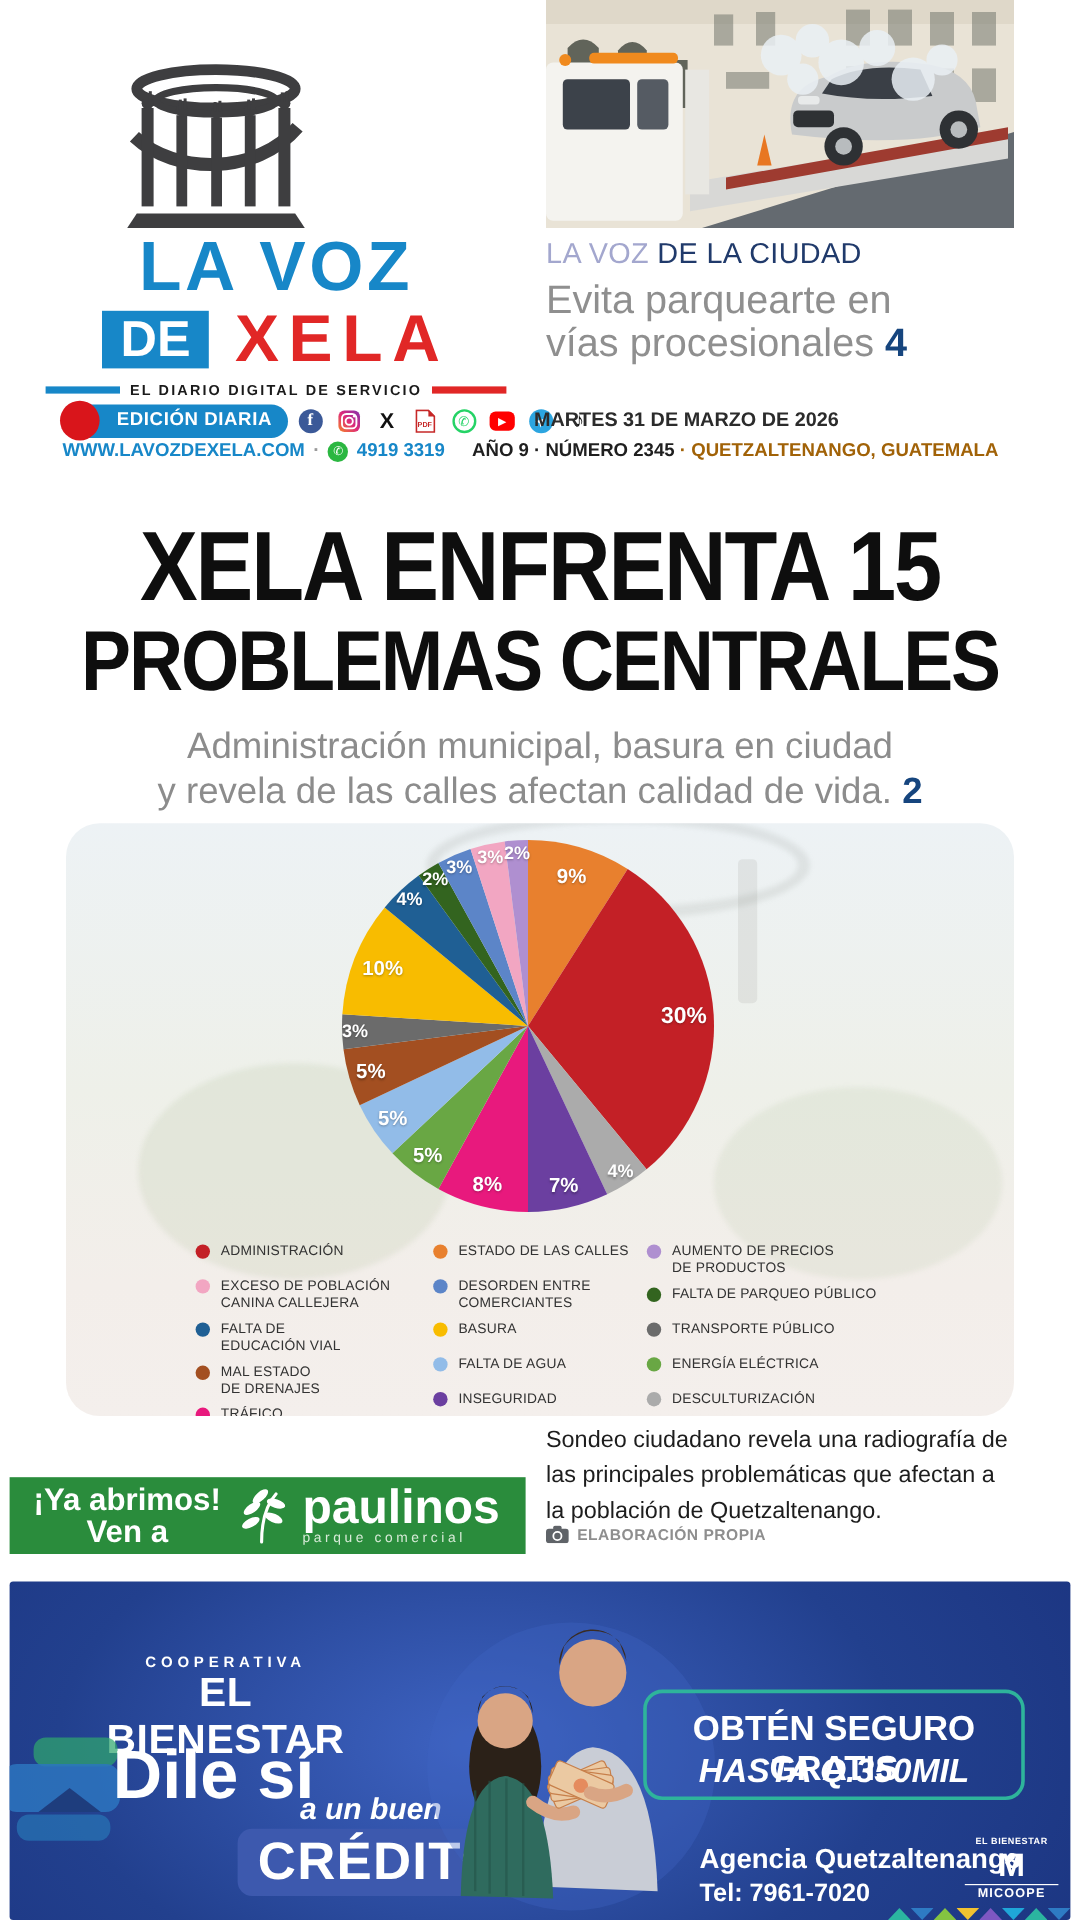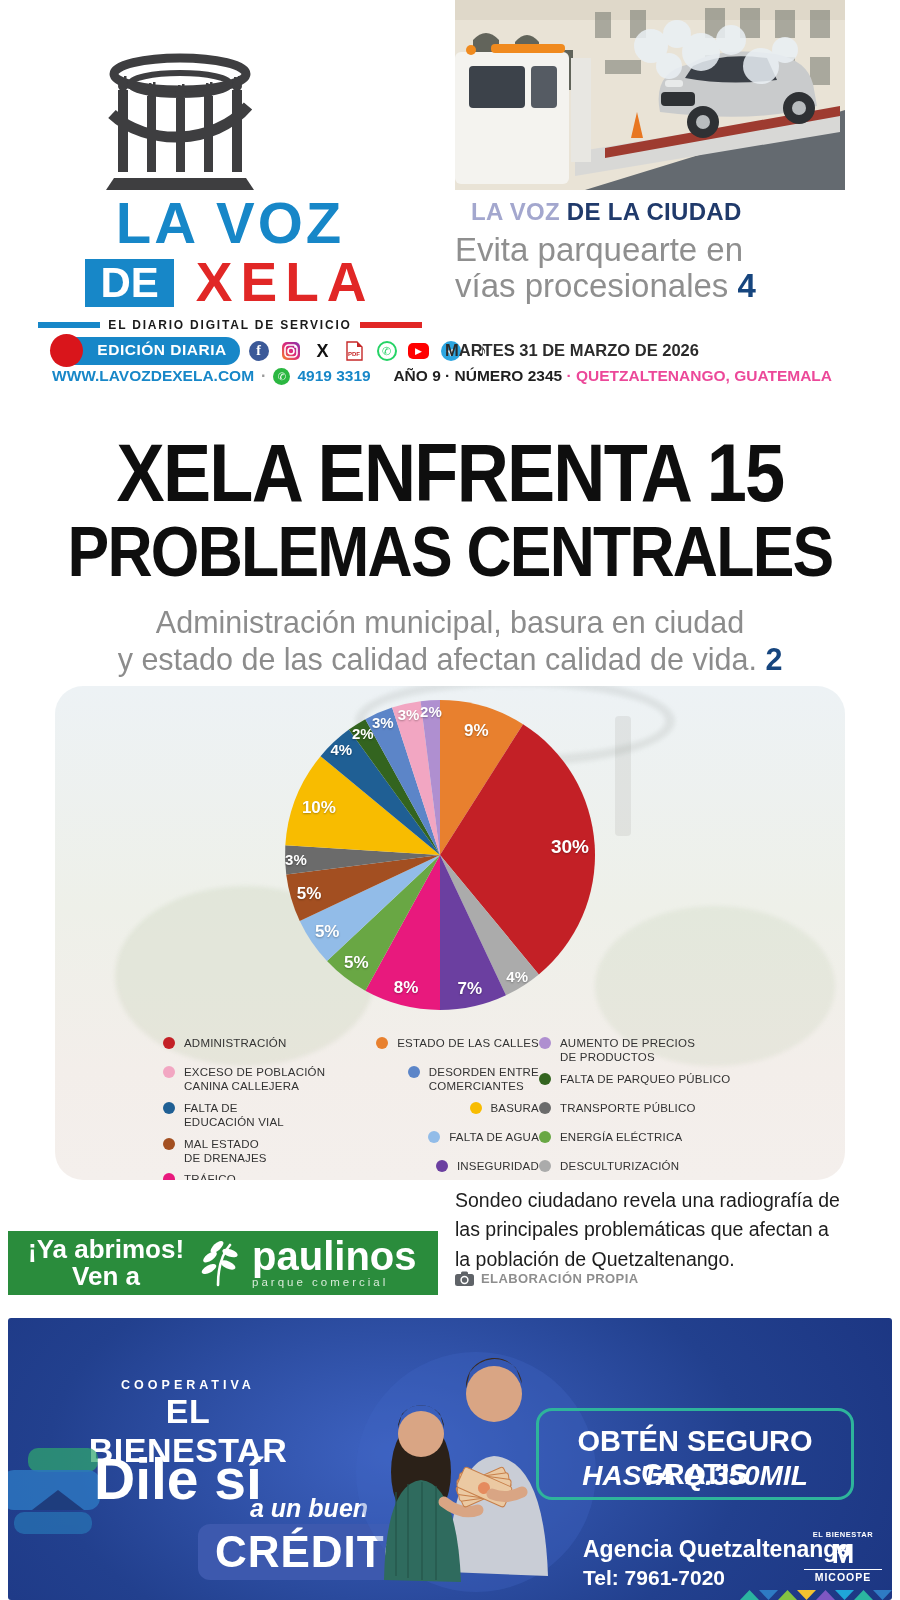--- a/index.html
+++ b/index.html
@@ -12,21 +12,21 @@
   .brand-l1{font-size:58px;font-weight:bold;color:#1787C8;letter-spacing:3px;line-height:1;}
   .brand-l2{margin-top:3px;display:flex;justify-content:center;align-items:center;gap:22px;}
   .de-box{background:#1787C8;color:#fff;font-size:42px;font-weight:bold;padding:3px 15px;line-height:1;}
   .xela{color:#E12726;font-size:55px;font-weight:bold;letter-spacing:8px;line-height:1;}
   .tagline-row{margin-top:8px;display:flex;justify-content:center;align-items:center;gap:8px;}
   .tag-bar{width:62px;height:6px;}
   .tag-text{font-size:12px;font-weight:bold;color:#1A1A1A;letter-spacing:1.8px;}
 
   
   .photo{left:455px;top:0;width:390px;height:190px;overflow:hidden;background:#E9E3D6;}
-  .kicker{left:455px;top:198px;font-size:24px;font-weight:bold;letter-spacing:.3px;margin-left:16px;}
+  .kicker{left:455px;top:198px;font-size:24px;font-weight:normal;letter-spacing:.3px;}
   .kicker .k1{color:#A3A7CE;} .kicker .k2{color:#203A6B;}
   .story-h{left:455px;top:232px;width:392px;font-size:33px;line-height:1.1;color:#8F8F8F;}
   .pageref{color:#16457E;font-weight:bold;}
 
   
   .pill{left:52px;top:337px;width:188px;height:28px;background:#1787C8;border-radius:15px;}
   .pill-dot{position:absolute;left:-2px;top:-3px;width:33px;height:33px;background:#D9151B;border-radius:50%;}
   .pill-label{position:absolute;left:40px;top:4px;width:140px;text-align:center;color:#fff;
               font-size:15.5px;font-weight:bold;letter-spacing:.5px;}
   .socials{left:248px;top:337px;height:28px;display:flex;align-items:center;gap:11px;}
@@ -43,39 +43,39 @@
          display:flex;align-items:center;justify-content:center;}
   .ic-tg span{transform:rotate(-40deg);display:block;}
   .ic-tt{font-size:17px;font-weight:bold;color:#111;}
   .date{left:445px;top:341px;width:387px;text-align:left;font-size:16.5px;font-weight:bold;color:#2B2B2B;}
   .webrow{left:52px;top:367px;display:flex;align-items:center;gap:7px;justify-content:center;}
   .weblink{font-size:15.5px;font-weight:bold;color:#1787C8;}
   .webdot{color:#9a9a9a;font-weight:bold;}
   .phone-ic{width:17px;height:17px;border-radius:50%;background:#2BB741;color:#fff;font-size:10px;
             display:flex;align-items:center;justify-content:center;}
   .issuerow{left:380px;top:367px;width:452px;text-align:right;font-size:15.5px;font-weight:bold;}
-  .issuerow .iss{color:#1F1F1F;} .issuerow .loc{color:#ec4899;}
+  .issuerow .iss{color:#1F1F1F;} .issuerow .loc{color:#a16207;}
 
   
   .h1a,.h1b{left:0;width:900px;text-align:center;color:#0E0E0E;font-weight:bold;letter-spacing:-2px;line-height:1;}
   .h1a{top:432px;font-size:82px;transform:scaleX(.88);}
   .h1b{top:516px;font-size:71px;transform:scaleX(.88);}
   .subhead{left:0;top:604px;width:900px;text-align:center;font-size:30.5px;color:#8C8C8C;line-height:1.22;}
 
   
   .panel{left:55px;top:686px;width:790px;height:494px;border-radius:28px;overflow:hidden;
          background:linear-gradient(180deg,#EDF2F5 0%,#EEF0E9 45%,#F3EEEA 78%,#F4EFEC 100%);}
   .ghost{position:absolute;border-radius:50%;filter:blur(2px);}
   .g1{left:300px;top:-10px;width:300px;height:70px;border:10px solid rgba(130,134,128,.14);}
   .g2{left:60px;top:200px;width:260px;height:180px;background:rgba(170,188,150,.18);}
   .g3{left:540px;top:220px;width:240px;height:160px;background:rgba(170,188,150,.15);}
   .gcol{position:absolute;width:16px;height:130px;background:rgba(120,124,116,.12);border-radius:4px;top:30px;}
   .legend{left:108px;top:350px;width:668px;display:flex;}
   .lcol{display:flex;flex-direction:column;gap:7px;}
-  .lcol1{width:198px;} .lcol2{width:178px;align-items:flex-end;} .lcol3{width:230px;}
+  .lcol1{width:198px;} .lcol2{width:178px;} .lcol3{width:230px;}
   .litem{display:flex;gap:9px;align-items:flex-start;min-height:22px;}
   .ldot{width:12px;height:12px;border-radius:50%;flex:0 0 12px;margin-top:1px;}
   .ltxt{font-size:11.5px;color:#333;letter-spacing:.2px;line-height:1.25;}
 
   
   .caption{left:455px;top:1186px;width:392px;font-size:19.5px;color:#1D1D1D;line-height:1.5;}
   .credit{left:455px;top:1271px;display:flex;align-items:center;gap:7px;}
   .credit-t{font-size:13px;font-weight:bold;color:#8E8E8E;letter-spacing:.4px;}
 
   
@@ -280,21 +280,21 @@
 
   <div class="abs issuerow">
     <span class="iss">AÑO 9 · NÚMERO 2345</span>
     <span class="loc">· QUETZALTENANGO, GUATEMALA</span>
   </div>
 
   <div class="abs h1a">XELA ENFRENTA 15</div>
   <div class="abs h1b">PROBLEMAS CENTRALES</div>
   <div class="abs subhead">
     <span>Administración municipal, basura en ciudad</span><br>
-    <span>y estado de las calidad afectan calidad de vida. </span><span class="pageref">2</span>
+    <span>y revela de las calles afectan calidad de vida. </span><span class="pageref">2</span>
   </div>
 
   <div class="abs panel">
     <div class="ghost g1"></div>
     <div class="gcol" style="left:330px;"></div>
     <div class="gcol" style="left:430px;height:110px;"></div>
     <div class="gcol" style="left:560px;height:120px;"></div>
     <div class="ghost g2"></div>
     <div class="ghost g3"></div>
 

